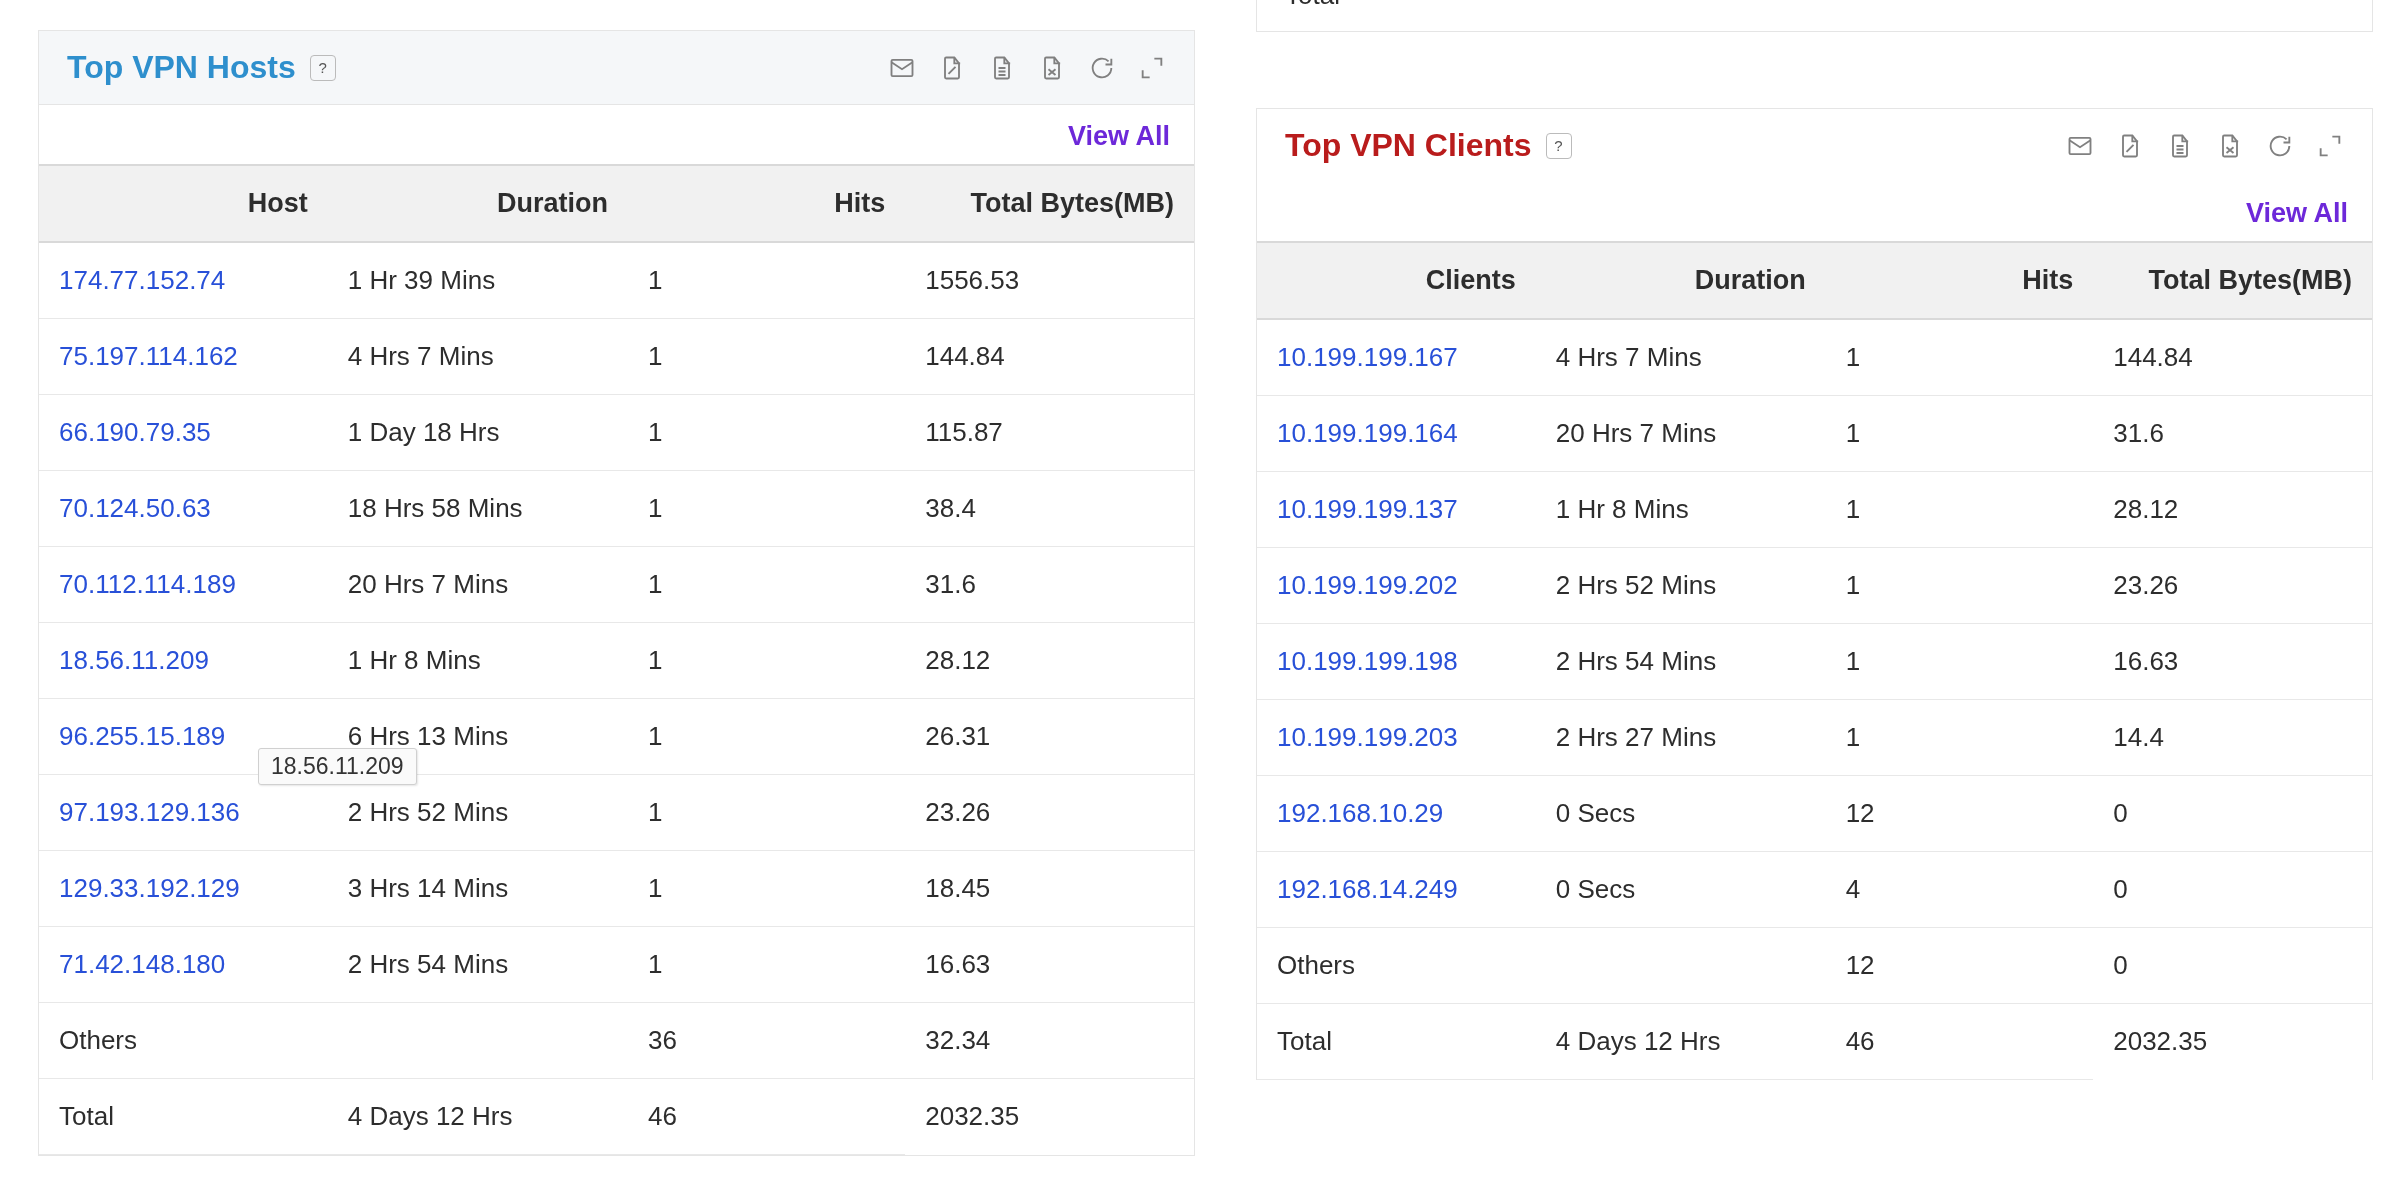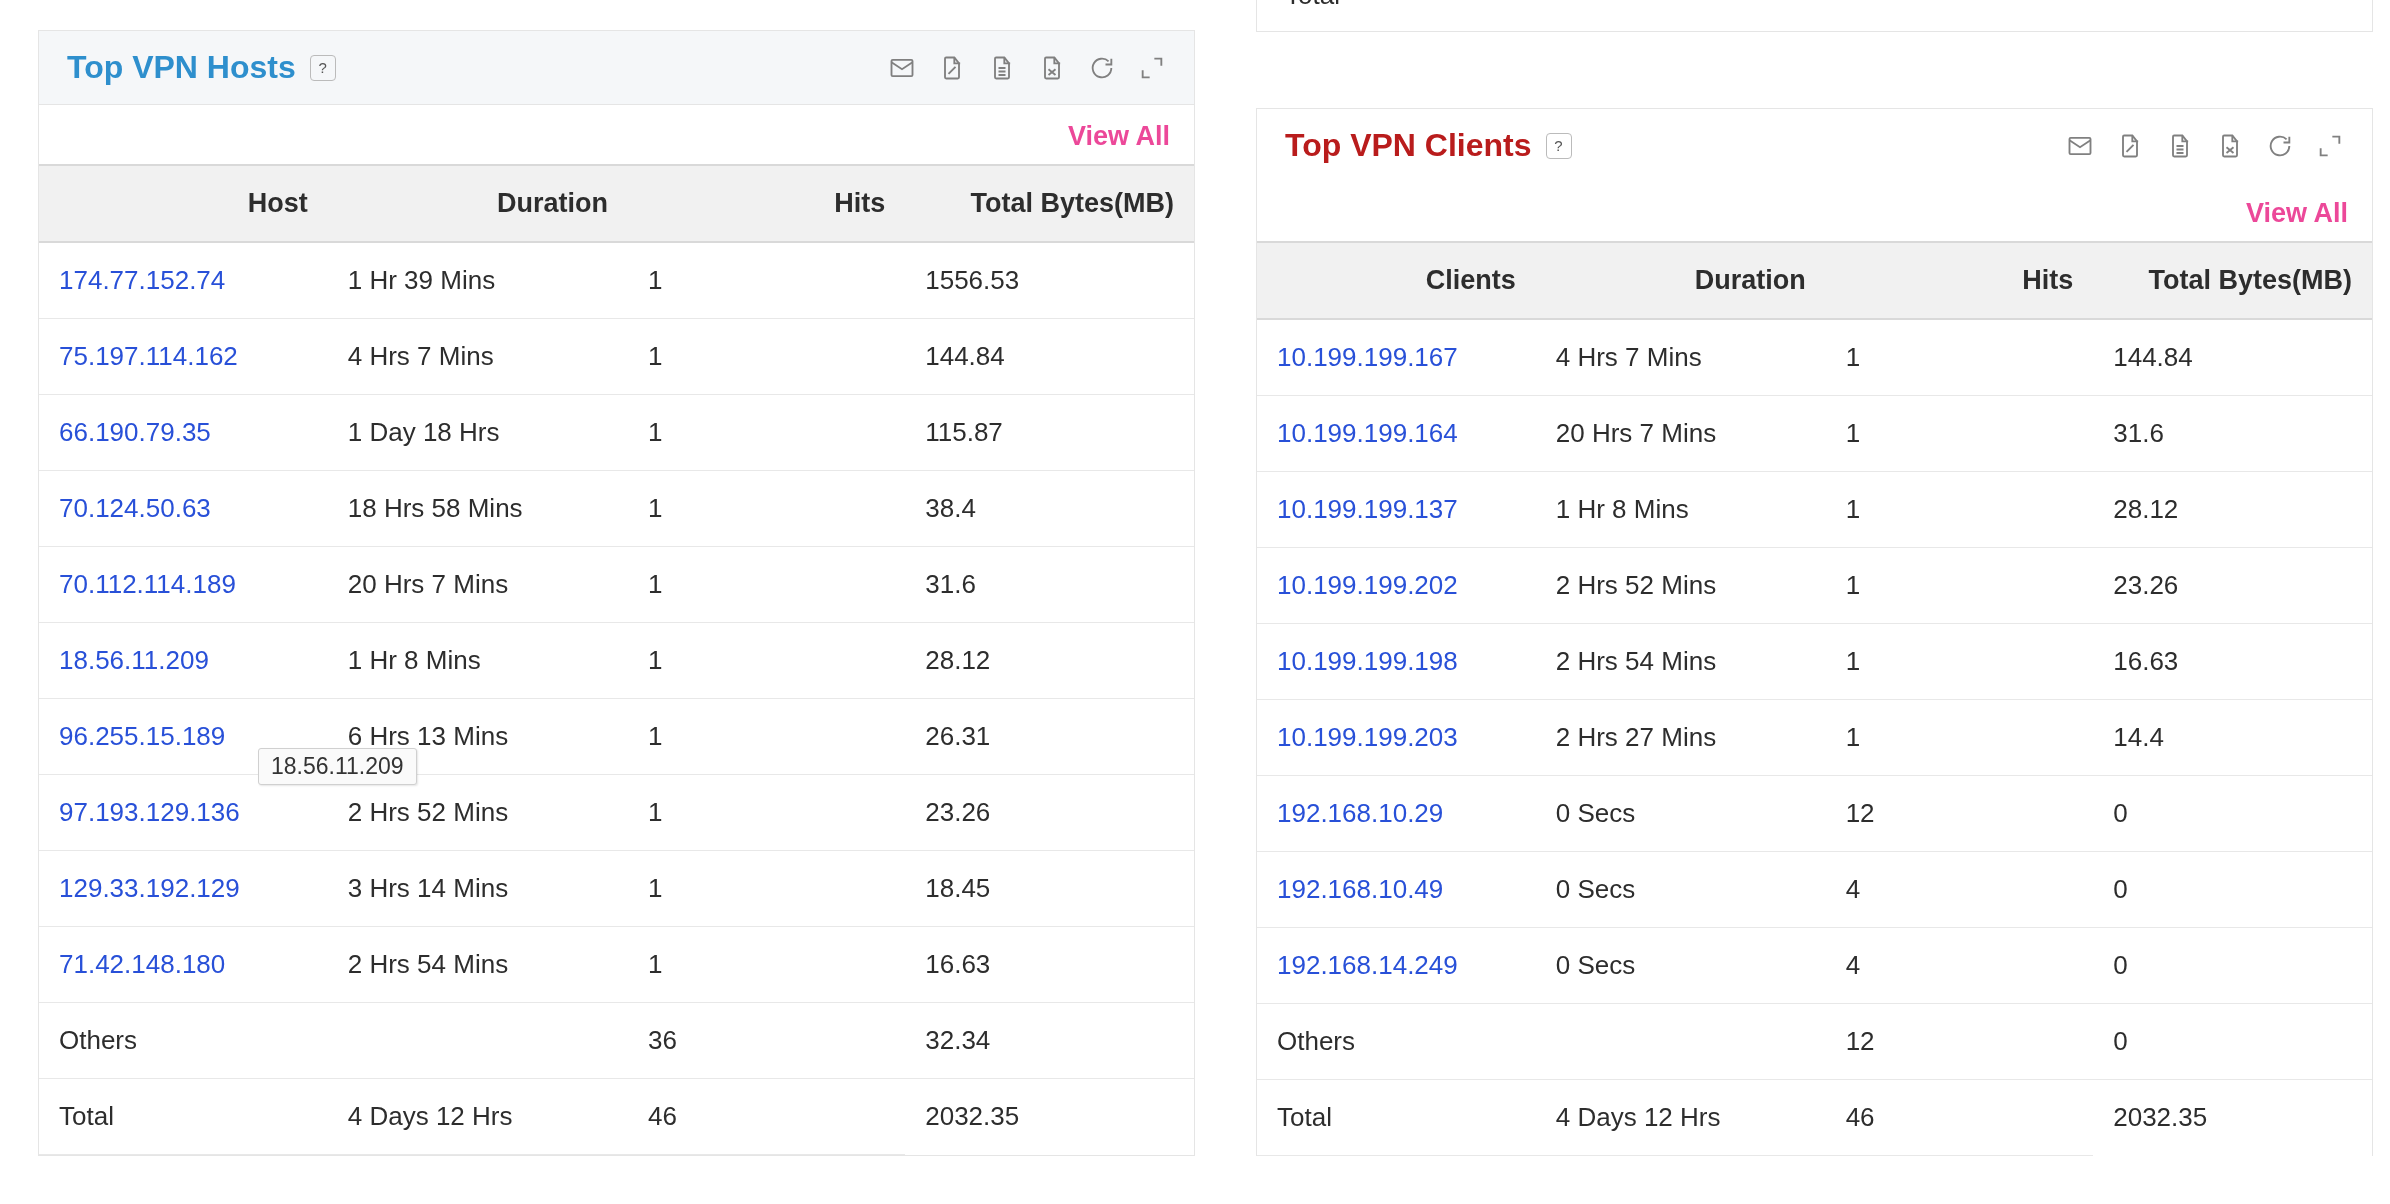--- a/index.html
+++ b/index.html
@@ -8,21 +8,21 @@
   .panel-head{display:flex;align-items:center;justify-content:space-between;padding:18px 28px;}
   .panel-head.shaded{background:#f5f7f9;border-bottom:1px solid #e5e5e5;}
   .title-wrap{display:flex;align-items:center;gap:14px;}
   .title{font-size:32px;font-weight:700;}
   .title.blue{color:#2e8fcd;}
   .title.black{color:#b91c1c;}
   .help{display:inline-flex;align-items:center;justify-content:center;width:24px;height:24px;border:1px solid #bbb;border-radius:4px;font-size:15px;color:#555;line-height:1;}
   .actions{display:flex;align-items:center;gap:22px;}
   .act-icon{width:28px;height:28px;color:#808080;display:flex;align-items:center;justify-content:center;}
   .act-icon svg{width:28px;height:28px;}
-  .viewall{display:block;text-align:right;color:#ec4899;font-size:27px;font-weight:600;padding:16px 24px 12px 0;text-decoration:none;}
+  .viewall{display:block;text-align:right;color:#6d28d9;font-size:27px;font-weight:600;padding:16px 24px 12px 0;text-decoration:none;}
   table{width:100%;border-collapse:collapse;}
   th{background:#f1f1f1;border-top:2px solid #d9d9d9;border-bottom:2px solid #d9d9d9;text-align:right;font-size:27px;font-weight:700;color:#2d2d2d;padding:22px 20px;}
   td{border-bottom:1px solid #e8e8e8;font-size:26px;color:#2d2d2d;padding:22px 20px;}
   td.link{color:#2850d8;}
   td.link span{cursor:pointer;}
   .tooltip{position:absolute;background:#fafafa;border:1px solid #d0d0d0;border-radius:3px;box-shadow:1px 1px 2px rgba(0,0,0,0.1);font-size:23px;color:#333;padding:4px 12px;white-space:nowrap;}
   .stub-panel{position:absolute;border:1px solid #e5e5e5;}
 </style>
 </head>
 <body>
@@ -275,26 +275,20 @@
           <td>1</td>
           <td>14.4</td>
         </tr>
       <tr>
           <td class="link"><span>192.168.10.29</span></td>
           <td>0 Secs</td>
           <td>12</td>
           <td>0</td>
         </tr>
       <tr>
-          <td class="link"><span>192.168.10.49</span></td>
-          <td>0 Secs</td>
-          <td>4</td>
-          <td>0</td>
-        </tr>
-      <tr>
           <td class="link"><span>192.168.14.249</span></td>
           <td>0 Secs</td>
           <td>4</td>
           <td>0</td>
         </tr>
       <tr>
           <td>Others</td>
           <td></td>
           <td>12</td>
           <td>0</td>

